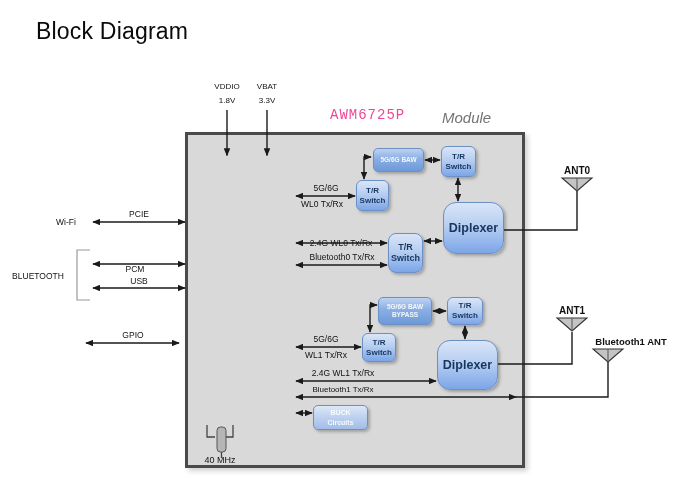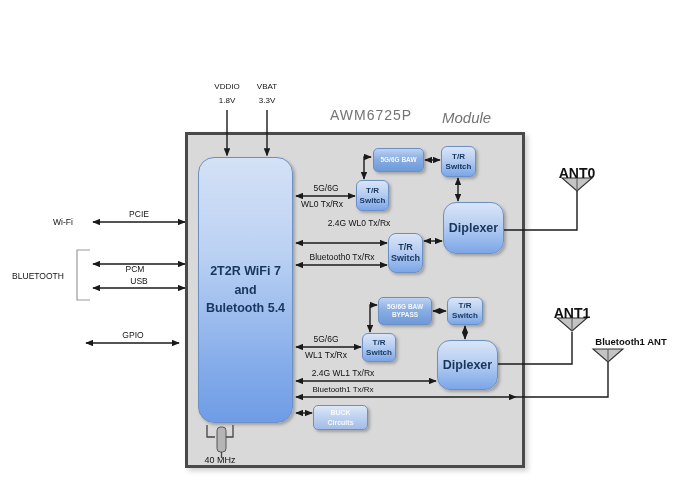--- a/index.html
+++ b/index.html
@@ -29,51 +29,49 @@
   .blk.tr{font-size:8px;line-height:1.2;}
   .blk.trmid{font-size:9px;line-height:1.25;border-radius:8px;}
   .blk.baw{
     font-size:6.5px;line-height:1.2;color:#f4f7fb;border-radius:5px;
     background:linear-gradient(180deg,#bdd2f2 0%,#8aaee4 45%,#6d9ad8 100%);
   }
   .blk.buck{
     font-size:7px;line-height:1.3;color:#f6f9fd;border-radius:5px;
     background:linear-gradient(180deg,#dde7f8 0%,#bdd0ef 50%,#a2bde8 100%);
   }
-  .modname{position:absolute;left:330px;top:107px;font-size:14px;color:#737373;letter-spacing:1px;white-space:nowrap;}
+  .modname{position:absolute;left:330px;top:107px;font-size:14px;color:#ec4899;letter-spacing:1px;white-space:nowrap;font-family:Liberation Mono, monospace;}
   .modtype{position:absolute;left:442px;top:109px;font-size:15px;font-style:italic;color:#737373;white-space:nowrap;}
   .pw{font-size:8px;}
-  .antlbl{font-weight:bold;font-size:14px;}
+  .antlbl{font-weight:bold;font-size:10px;}
   svg.wires{position:absolute;left:0;top:0;pointer-events:none;}
 </style>
 </head>
 <body>
 
 <div id="canvas">
 
+  <div id="page-title">Block Diagram</div>
 
   <div class="module-box"></div>
   <div class="modname">AWM6725P</div>
   <div class="modtype">Module</div>
 
   <div class="lbl pw" style="left:202px;top:82px;width:50px;">VDDIO</div>
   <div class="lbl pw" style="left:202px;top:96px;width:50px;">1.8V</div>
   <div class="lbl pw" style="left:242px;top:82px;width:50px;">VBAT</div>
   <div class="lbl pw" style="left:242px;top:96px;width:50px;">3.3V</div>
 
-  <div class="lbl" style="left:44px;top:217px;width:38px;text-align:center;">Wi-Fi</div>
+  <div class="lbl" style="left:56px;top:217px;width:38px;text-align:left;">Wi-Fi</div>
   <div class="lbl" style="left:92px;top:209px;width:94px;">PCIE</div>
   <div class="lbl" style="left:88px;top:252px;width:94px;margin-top:12px;">PCM</div>
   <div class="lbl" style="left:92px;top:276px;width:94px;">USB</div>
   <div class="lbl" style="left:6px;top:271px;width:64px;">BLUETOOTH</div>
   <div class="lbl" style="left:86px;top:330px;width:94px;">GPIO</div>
 
-  <div class="blk main pre" style="left:198px;top:157px;width:95px;height:266px;">2T2R WiFi 7
-and
-Buletooth 5.4</div>
 
   <div class="blk baw" style="left:373px;top:148px;width:51px;height:24px;">5G/6G BAW</div>
   <div class="blk tr pre" style="left:356px;top:180px;width:33px;height:31px;">T/R
 Switch</div>
   <div class="blk tr pre" style="left:441px;top:146px;width:35px;height:31px;">T/R
 Switch</div>
   <div class="blk dip" style="left:443px;top:202px;width:61px;height:52px;">Diplexer</div>
   <div class="blk trmid pre" style="left:388px;top:233px;width:35px;height:40px;">T/R
 Switch</div>
 
@@ -152,21 +150,21 @@
         <path d="M207,425 L207,437 L215,437"></path>
         <path d="M233,425 L233,437 L225,437"></path>
         <rect x="217" y="427" width="9" height="25" rx="3.5" fill="#b5b5b5" stroke="#555" stroke-width="1"></rect>
         <line x1="221.5" y1="452" x2="221.5" y2="458"></line>
       </g>
     </g>
   </svg>
 
   <div class="lbl" style="left:297px;top:183px;width:58px;">5G/6G</div>
   <div class="lbl" style="left:294px;top:199px;width:56px;">WL0 Tx/Rx</div>
-  <div class="lbl" style="left:296px;top:218px;width:90px;padding-left:18px;">2.4G WL0 Tx/Rx</div>
+  <div class="lbl" style="left:296px;top:238px;width:90px;">2.4G WL0 Tx/Rx</div>
   <div class="lbl" style="left:296px;top:252px;width:92px;">Bluetooth0 Tx/Rx</div>
 
   <div class="lbl" style="left:297px;top:334px;width:58px;">5G/6G</div>
   <div class="lbl" style="left:295px;top:350px;width:62px;">WL1 Tx/Rx</div>
   <div class="lbl" style="left:296px;top:368px;width:94px;">2.4G WL1 Tx/Rx</div>
   <div class="lbl" style="left:297px;top:385px;width:92px;font-size:8px;">Bluetooth1 Tx/Rx</div>
 
   <div class="lbl antlbl" style="left:557px;top:165px;width:40px;">ANT0</div>
   <div class="lbl antlbl" style="left:552px;top:305px;width:40px;">ANT1</div>
   <div class="lbl antlbl" style="left:586px;top:336px;width:90px;font-size:9.5px;">Bluetooth1 ANT</div>

